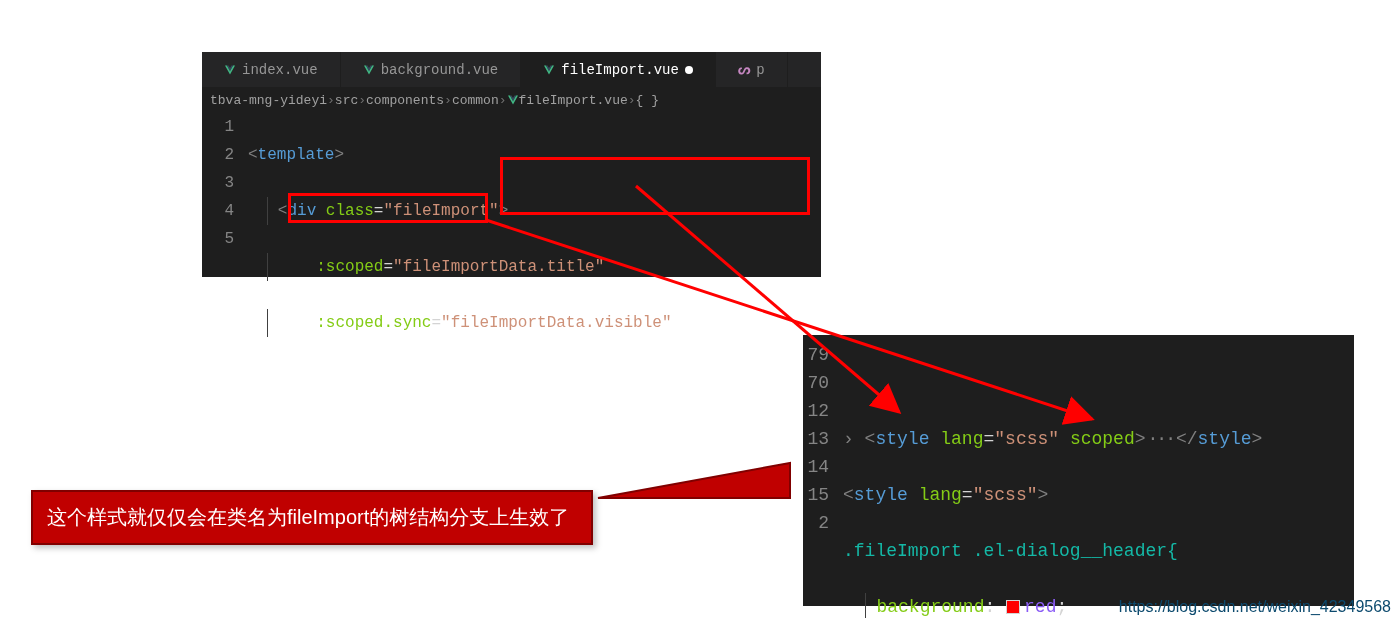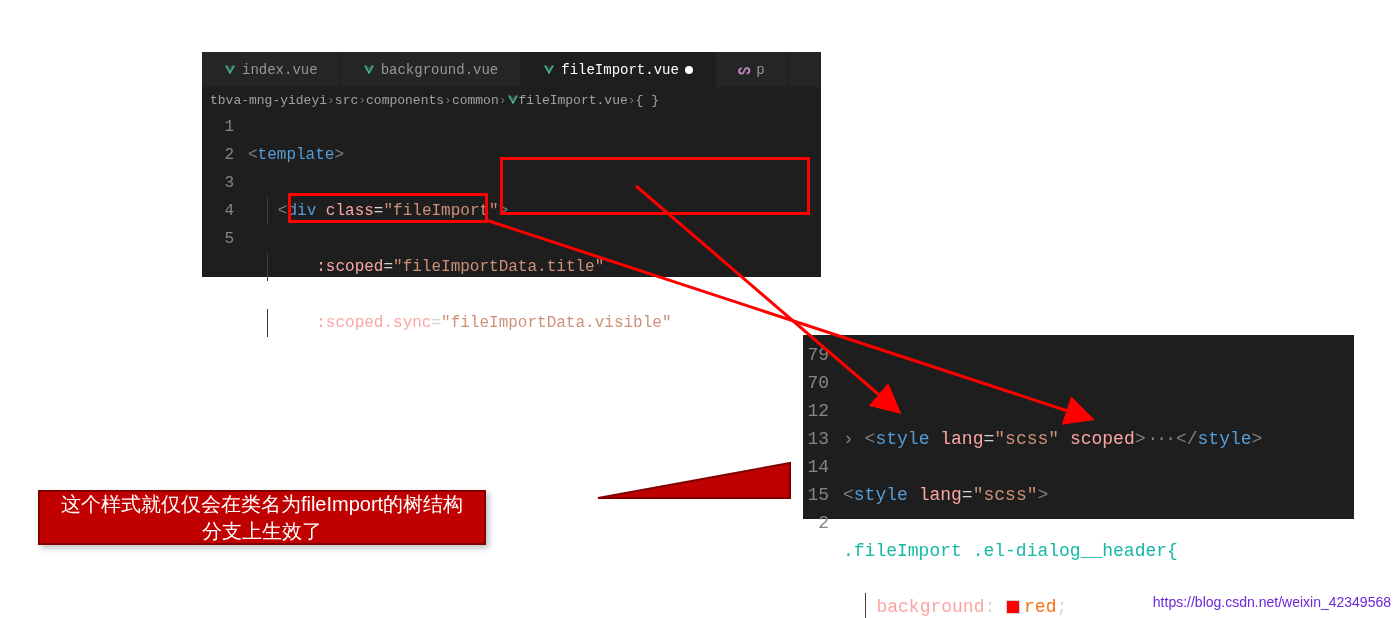--- a/index.html
+++ b/index.html
@@ -9,21 +9,21 @@
     background: #ffffff;
     font-family: Consolas, "Courier New", monospace;
     position: relative;
   }
   .editor-window {
     position: absolute;
     background: #1e1e1e;
     color: #d4d4d4;
   }
   .win-top { left: 202px; top: 52px; width: 619px; height: 225px; }
-  .win-bot { left: 803px; top: 335px; width: 551px; height: 184px; }
+  .win-bot { left: 803px; top: 335px; width: 551px; height: 271px; }
 
   
   .tabs { display: flex; background: #252526; height: 35px; }
   .tab {
     display: flex; align-items: center; gap: 6px;
     padding: 0 22px; font-size: 14px; color: #969696;
     border-right: 1px solid #1e1e1e;
     cursor: pointer;
   }
   .tab.active { background: #1e1e1e; color: #ffffff; }
@@ -43,46 +43,45 @@
   
   .code { display: flex; font-size: 16px; line-height: 28px; }
   .gutter { width: 46px; text-align: right; color: #858585; padding-right: 14px; user-select: none; }
   .lines { flex: 1; white-space: pre; position: relative; padding-right: 8px; }
   .win-bot .gutter { width: 40px; }
   .win-bot .code { font-size: 18px; line-height: 28px; }
 
   
   .gy { color:#808080; }
   .bl { color:#569cd6;margin-top:26px; }
-  .lb { color:#fca5a5; }
+  .lb { color:#84cc16; }
   .st { color:#ce9178; }
   .ye { color:#14b8a6; }
-  .rd { color:#f97316; }
+  .rd { color:#8b5cf6; }
   .wh { color:#d4d4d4; }
   .fold { color:#808080; letter-spacing:-2px; padding:0 2px; }
   .cbox { display:inline-block; width:14px; height:14px; background:#f00; border:1px solid #d4d4d4; vertical-align:-2px; margin-right:4px; }
   .guide { border-left:1px solid #404040; display:inline-block; height:28px; vertical-align:top; }
 
   
   .ann-box {
-    position:absolute; left:38px; top:490px;
-    width:448px; height:55px;
+    position:absolute; left:31px; top:490px;
+    width:562px; height:55px;
     background:#c00000; border:2px solid #800000;
     color:#fff; font-family:"Microsoft YaHei",sans-serif; font-size:20px;
     display:flex; align-items:center; padding:0 14px;
     box-shadow: 3px 3px 6px rgba(0,0,0,0.25);
-    text-align: center;
   }
   .red-rect {
     position:absolute; border:3px solid #ff0000;
     pointer-events:none;
   }
   .watermark {
-    position:absolute; right:6px; bottom:8px;
-    font-family: sans-serif; font-size:14px; color:#6d28d9;
+    position:absolute; right:6px; bottom:2px;
+    font-family: sans-serif; font-size:16px; color:#0c4a6e;
   }
   svg.overlay { position:absolute; left:0; top:0; width:1397px; height:618px; pointer-events:none; }
 </style>
 </head>
 <body>
 
 <div class="editor-window win-top">
   <div class="tabs">
     <div class="tab">
       <span class="vue-ico">

